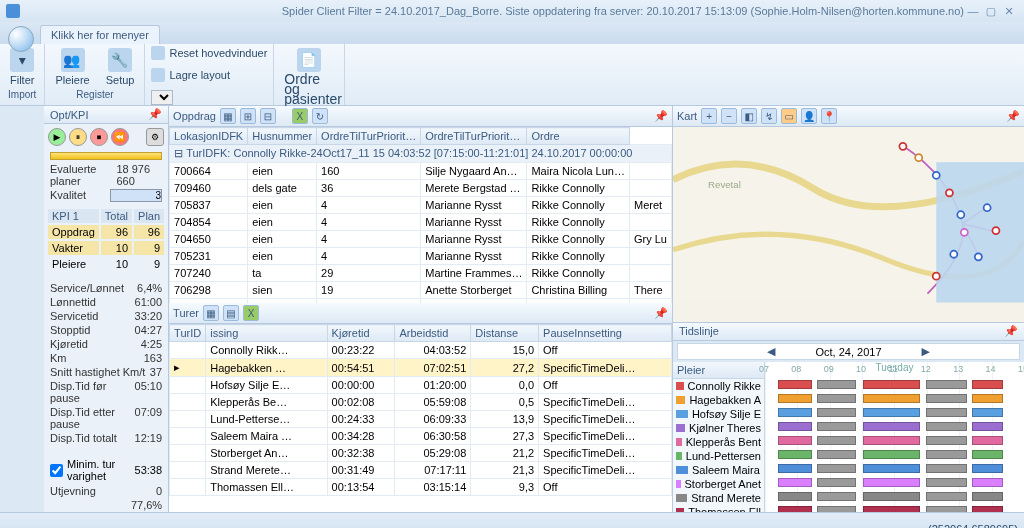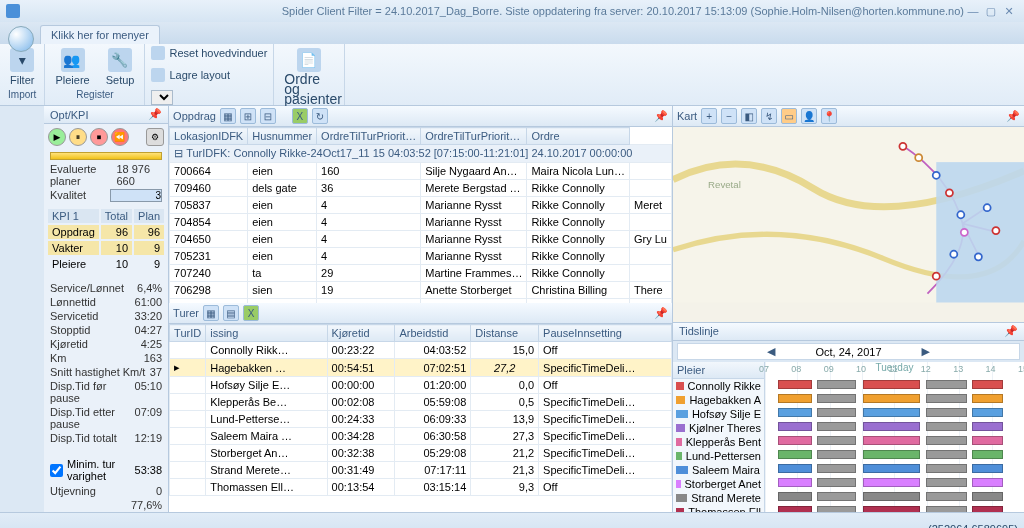--- a/index.html
+++ b/index.html
@@ -376,21 +376,21 @@
               <td>00:23:22</td>
               <td style="text-align: right;">04:03:52</td>
               <td style="text-align: right;">15,0</td>
               <td>Off</td>
             </tr>
             <tr class="selrow">
               <td style="width: 8px;">▸</td>
               <td>Hagebakken …</td>
               <td>00:54:51</td>
               <td style="text-align: right;">07:02:51</td>
-              <td style="text-align: center; font-style: italic;">27,2</td>
+              <td style="text-align: right;">27,2</td>
               <td>SpecificTimeDeli…</td>
             </tr>
             <tr>
               <td style="width: 8px;"></td>
               <td>Hofsøy Silje E…</td>
               <td>00:00:00</td>
               <td style="text-align: right;">01:20:00</td>
               <td style="text-align: right;">0,0</td>
               <td>Off</td>
             </tr>

